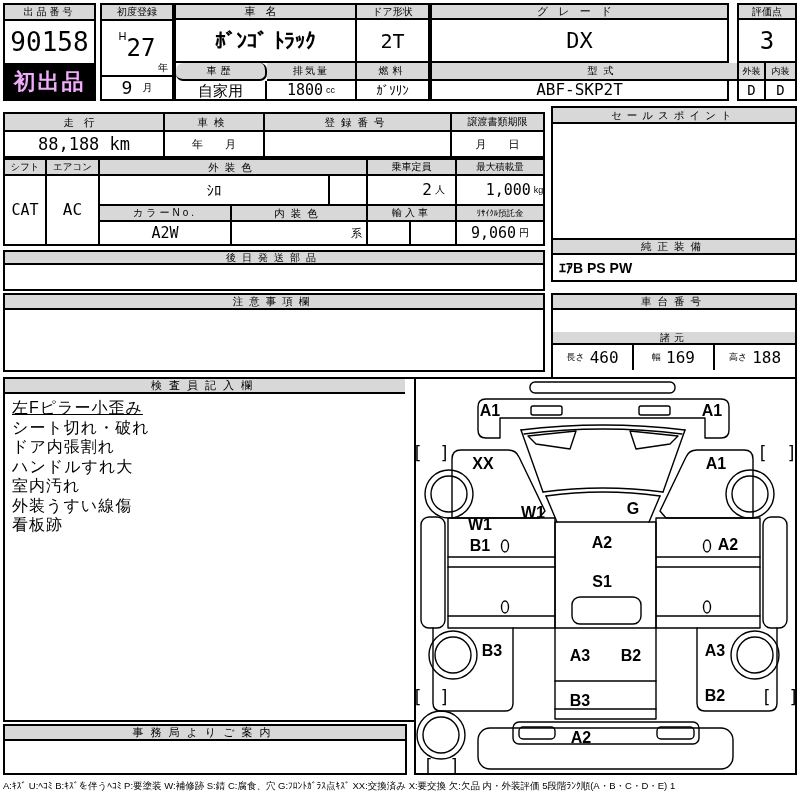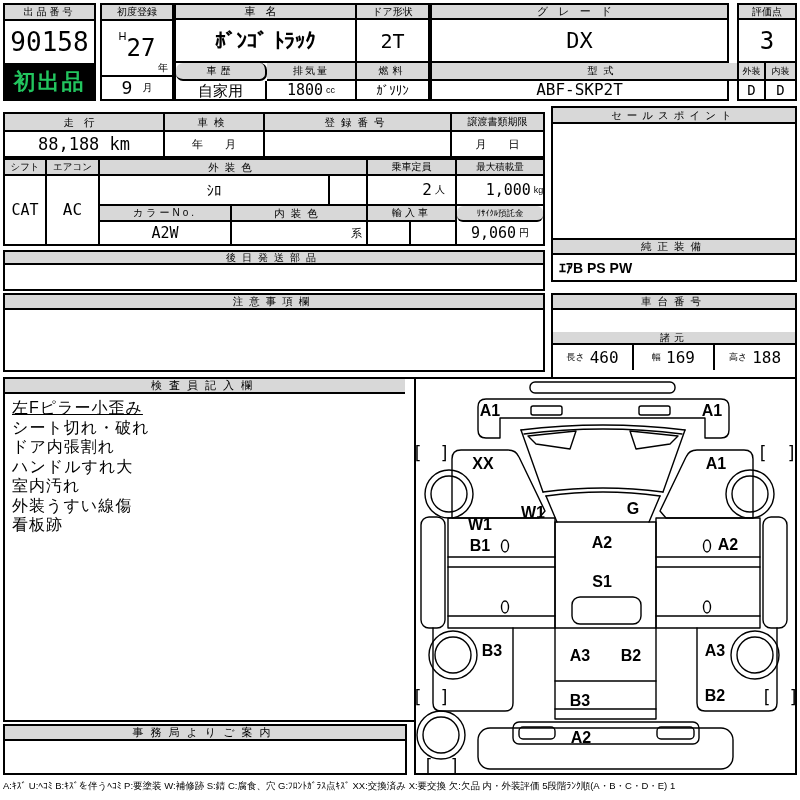--- a/index.html
+++ b/index.html
@@ -7,21 +7,21 @@
          font-family:"Liberation Sans","DejaVu Sans",sans-serif;overflow:hidden;}
   .bx{position:absolute;box-sizing:border-box;border:2px solid #000;background:#fff;}
   .c{position:absolute;box-sizing:border-box;display:flex;align-items:center;justify-content:center;
      overflow:hidden;white-space:nowrap;line-height:1;}
   .g{background:#d8d8d8;}
   .br{border-right:2px solid #000;}
   .bb{border-bottom:2px solid #000;}
   .mono{font-family:"DejaVu Sans Mono","Liberation Mono",monospace;}
   .left{justify-content:flex-start;}
   .right{justify-content:flex-end;}
-  .blk{background:#000;color:#22c55e;}
+  .blk{background:#000;color:#f0abfc;}
   .unit{font-size:9px;margin-left:3px;}
   .note{font-size:16px;line-height:19.5px;font-weight:500;letter-spacing:1px;}
   .u1{text-decoration:underline;}
   #inspector-notes{padding:4px 7px;}
   .dlabel{font-family:"Liberation Sans","DejaVu Sans",sans-serif;font-size:16px;font-weight:600;
           fill:#000;text-anchor:middle;}
   .dmark{font-family:"DejaVu Sans",sans-serif;font-size:17px;font-weight:400;fill:#000;text-anchor:middle;}
   svg .ln{fill:none;stroke:#000;stroke-width:1.4;stroke-linejoin:round;stroke-linecap:round;}
   #footer-legend{position:absolute;left:3px;top:780px;width:794px;font-size:9.5px;
                  white-space:nowrap;letter-spacing:0px;}
@@ -117,21 +117,21 @@
       <span class="unit" style="font-size:10px;">人</span>
     </div>
     <div class="c bb" style="left:452px;top:16px;width:86px;height:30px;padding-left:29px;">
       <span class="mono" style="font-size:15px;">1,000</span>
       <span class="unit">kg</span>
     </div>
 
     <div class="c g bb br" style="left:95px;top:46px;width:132px;height:16px;font-size:10px;letter-spacing:3px;">カラーNo.</div>
     <div class="c g bb br" style="left:227px;top:46px;width:136px;height:16px;font-size:10.5px;letter-spacing:6px;">内装色</div>
     <div class="c g bb br" style="left:363px;top:46px;width:89px;height:16px;font-size:10px;letter-spacing:3px;">輸入車</div>
-    <div class="c g bb" style="left:452px;top:46px;width:86px;height:16px;font-size:8.5px;border-radius:6px;">ﾘｻｲｸﾙ預託金</div>
+    <div class="c g bb" style="left:452px;top:46px;width:86px;height:16px;font-size:8.5px;">ﾘｻｲｸﾙ預託金</div>
 
     <div class="c br mono" style="left:95px;top:62px;width:132px;height:22px;font-size:15px;">A2W</div>
     <div class="c br right" style="left:227px;top:62px;width:136px;height:22px;font-size:11px;padding-right:4px;">系</div>
     <div class="c br" style="left:363px;top:62px;width:43px;height:22px;"></div>
     <div class="c br" style="left:406px;top:62px;width:46px;height:22px;"></div>
     <div class="c" style="left:452px;top:62px;width:86px;height:22px;">
       <span class="mono" style="font-size:15px;">9,060</span>
       <span class="unit" style="font-size:10px;">円</span>
     </div>
   </div>

